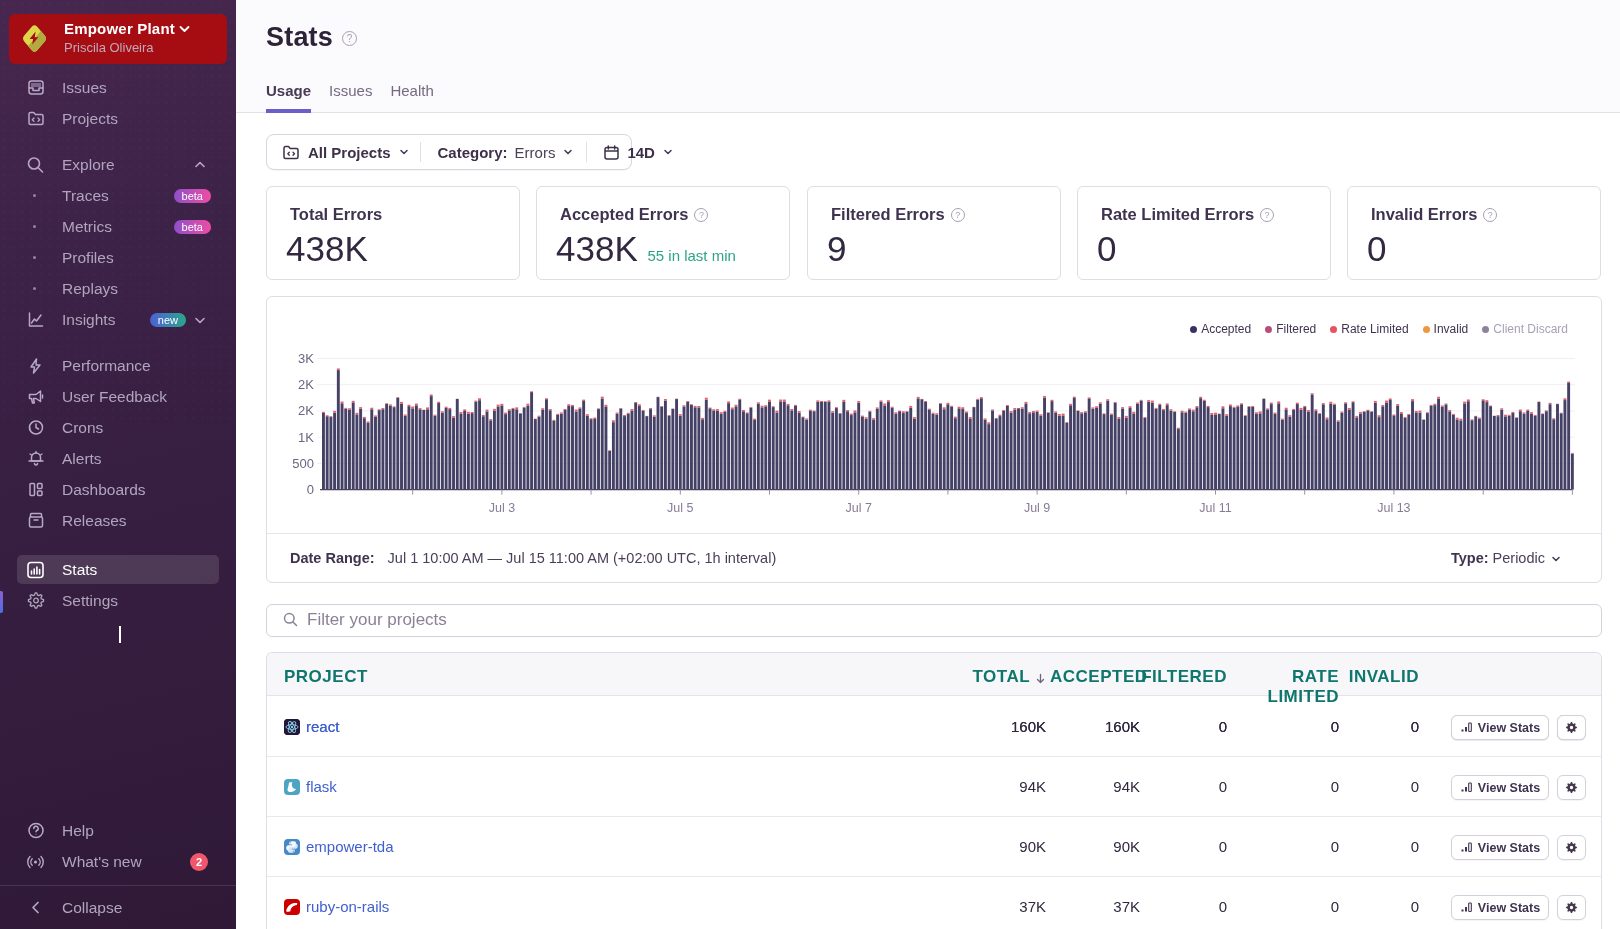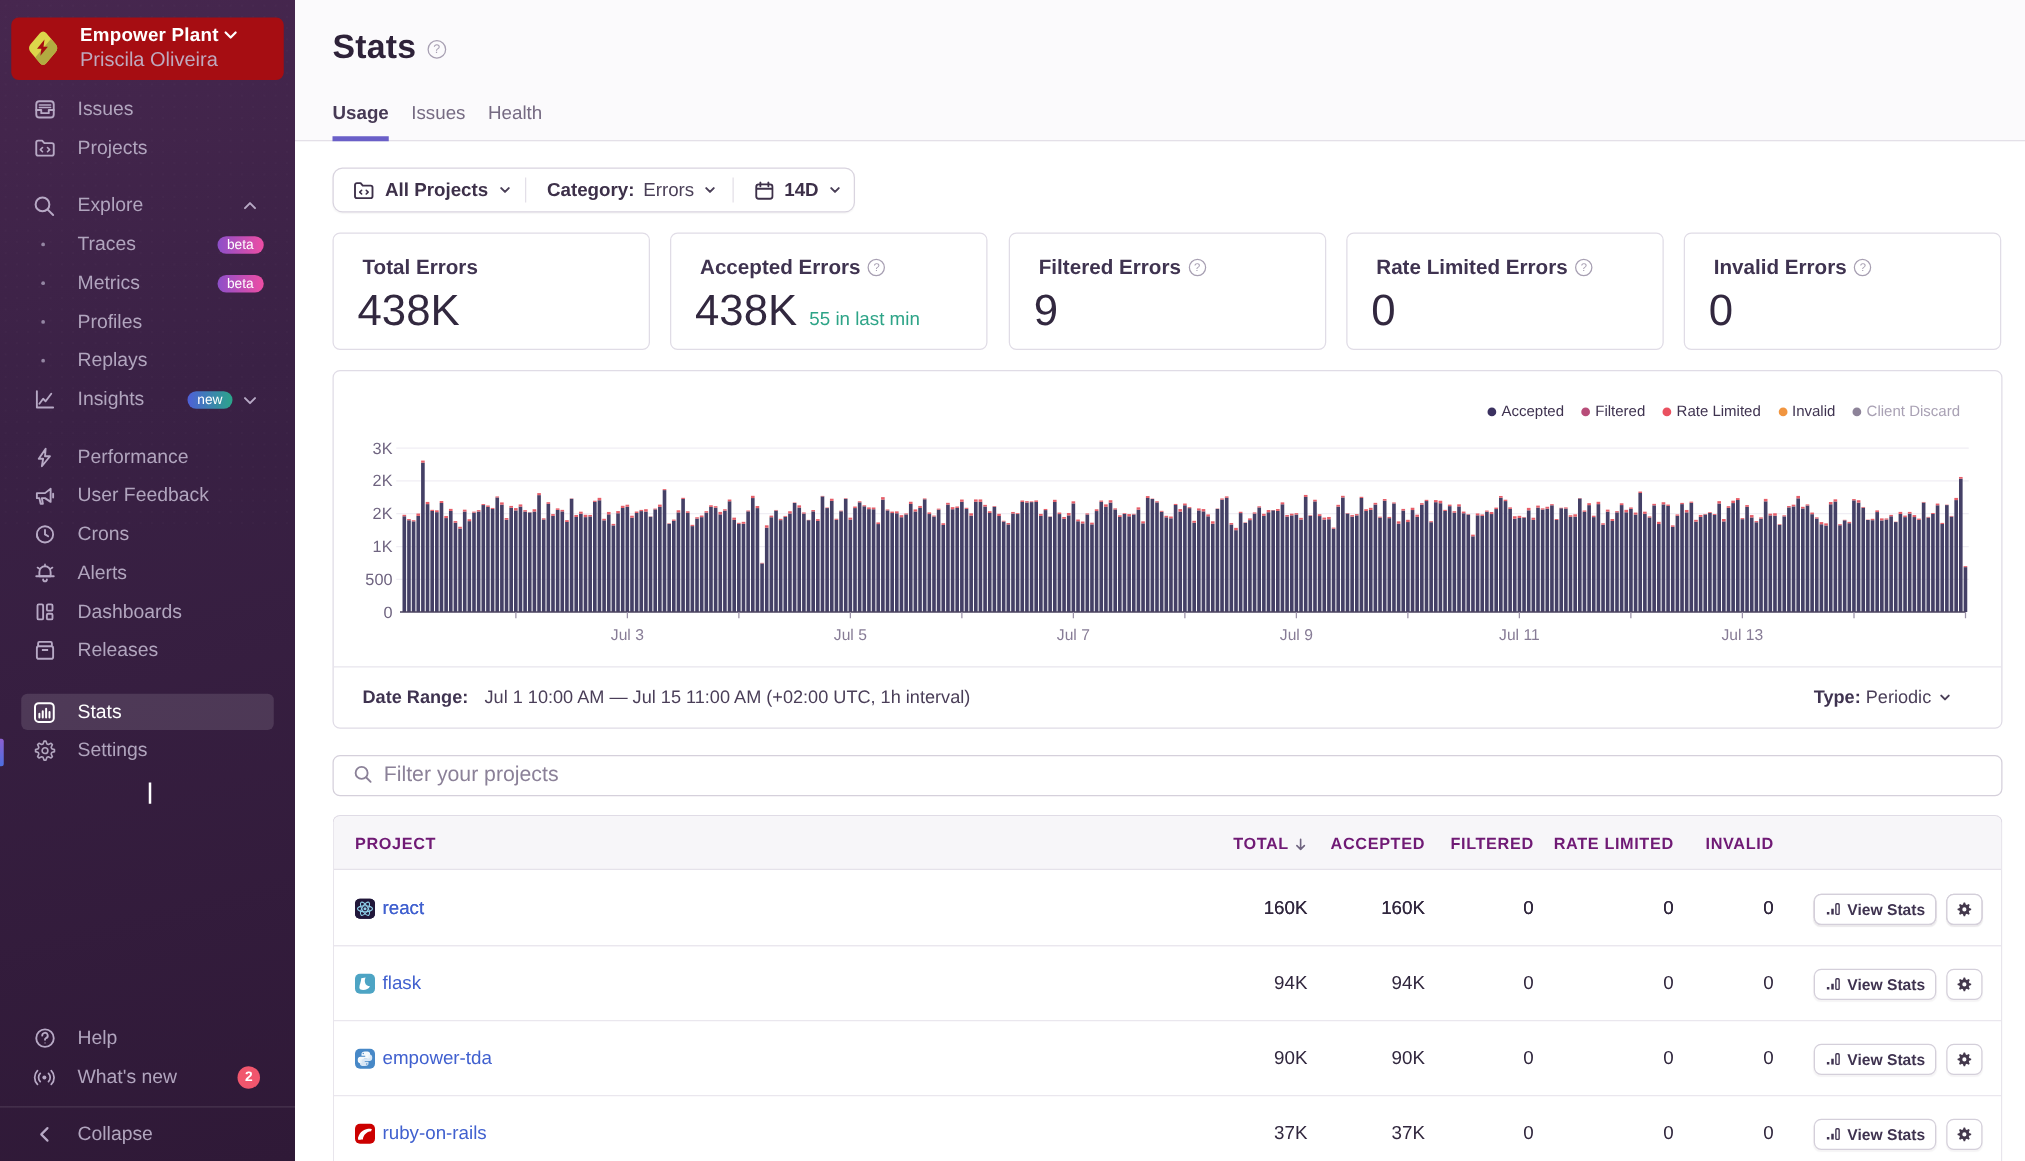--- a/index.html
+++ b/index.html
@@ -9,21 +9,21 @@
 
 #sidebar { position:absolute; left:0; top:0; width:236px; height:929px;
   background:linear-gradient(166deg,#47274f 0%,#3a2145 35%,#2f1937 100%); }
 #sidebar .dots { position:absolute; inset:0;
   background-image:radial-gradient(rgba(255,255,255,0.14) 1px, transparent 1.2px);
   background-size:9px 9px; opacity:.13; }
 .orgbox { position:absolute; left:9px; top:14px; width:218px; height:50px; background:#a60d12; border-radius:6px; }
 .orgbox .logo { position:absolute; left:12px; top:9px; width:27px; height:31px; }
 .orgname { position:absolute; left:55px; top:6px; font-size:15px; font-weight:700; color:#fff; letter-spacing:.2px; }
 .orgname svg { vertical-align:1px; margin-left:4px; }
-.orgsub { position:absolute; left:55px; top:26px; font-size:16px; color:#bfa9bd; }
+.orgsub { position:absolute; left:55px; top:26px; font-size:13px; color:#bfa9bd; }
 .nav { position:absolute; left:0; top:72px; width:236px; }
 .nav-item { position:relative; height:31px; line-height:31px; color:#b1a5be; font-size:15.5px; }
 .nav-item .ic { position:absolute; left:26px; top:50%; transform:translateY(-50%); width:19px; height:19px; display:flex; align-items:center; justify-content:center; }
 .nav-item .lbl { position:absolute; left:62px; top:0; }
 .nav-item .dot { position:absolute; left:33px; top:14px; width:3px; height:3px; border-radius:50%; background:#9486a3; }
 .nav-item .pill { position:absolute; top:8.5px; height:14px; line-height:14px; border-radius:7px; font-size:11px; color:#fff; padding:0 8px; }
 .pill.beta { right:25px; background:linear-gradient(90deg,#8d4fc9,#ee4da4); }
 .pill.new  { right:50px; background:linear-gradient(90deg,#4e60d8,#2ba58a); }
 .nav-item .chev { position:absolute; right:31px; top:12px; line-height:0; }
 .nav-gap { height:15px; }
@@ -38,21 +38,21 @@
 
 #main { position:absolute; left:236px; top:0; width:1384px; height:929px; background:#fff; }
 #header { position:absolute; left:0; top:0; width:1384px; height:113px; background:#fbfafc; border-bottom:1px solid #e4e0e8; }
 h1.title { position:absolute; left:30px; top:22px; font-size:27px; font-weight:700; color:#2e2239; letter-spacing:.2px; }
 .qcirc { display:inline-block; width:15px; height:15px; border:1px solid #a79fb2; border-radius:50%; color:#a79fb2; font-size:10px; font-weight:400; text-align:center; line-height:14px; vertical-align:4px; margin-left:9px; }
 .tabs { position:absolute; left:30px; top:82px; }
 .tab { display:inline-block; font-size:15px; color:#756a82; margin-right:18px; padding-bottom:10px; }
 .tab.active { color:#473a55; font-weight:700; border-bottom:4px solid #6a5fc8; }
 
 
-.filterbar { position:absolute; left:30px; top:134px; width:418px; height:36px; background:#fff; border:1px solid #d9d4df; border-radius:8px; box-shadow:0 1px 1px rgba(50,40,60,0.04); display:flex; align-items:center; }
+.filterbar { position:absolute; left:30px; top:134px; width:366px; height:36px; background:#fff; border:1px solid #d9d4df; border-radius:8px; box-shadow:0 1px 1px rgba(50,40,60,0.04); display:flex; align-items:center; }
 .fseg { display:flex; align-items:center; height:100%; padding:0 14px; white-space:nowrap; }
 .fdiv { width:1px; height:20px; background:#e3dfe8; flex:none; }
 .fseg b { color:#3d3049; font-size:15px; font-weight:700; }
 .fseg .reg { color:#4a3f57; font-size:15px; }
 .chevron { width:10px; height:10px; margin-left:8px; }
 
 
 .card { position:absolute; top:186px; height:94px; width:254px; background:#fff; border:1px solid #e0dce6; border-radius:6px; }
 .card .ct { position:absolute; left:23px; top:18px; font-size:16.5px; font-weight:700; color:#3f3350; }
 .card .ct .qcirc { vertical-align:2px; margin-left:6px; width:14px; height:14px; line-height:13px; font-size:9px; }
@@ -71,21 +71,21 @@
 .cf-right b { color:#3f3350; font-weight:700;margin-left:36px; }
 
 
 .search { position:absolute; left:30px; top:604px; width:1336px; height:33px; border:1px solid #d5d0db; border-radius:6px; background:#fff; }
 .search .ph { position:absolute; left:40px; top:5px; font-size:17px; color:#8b8198; }
 .search svg { position:absolute; left:16px; top:7px; }
 
 
 .tblpanel { position:absolute; left:30px; top:652px; width:1336px; height:277px; background:#fff; border:1px solid #e0dce6; border-radius:6px 6px 0 0; border-bottom:none; overflow:hidden; }
 .thead { position:absolute; left:0; top:0; width:1334px; height:43px; background:#f7f6f9; border-bottom:1px solid #e5e2ea; }
-.th { position:absolute; top:14px; font-size:13px; font-weight:700; color:#701a75; letter-spacing:.5px; }
+.th { position:absolute; top:14px; font-size:17px; font-weight:700; color:#0f766e; letter-spacing:.5px; }
 .trow { position:absolute; left:0; width:1334px; height:60px; border-bottom:1px solid #eae7ee; }
 .picon { position:absolute; left:17px; top:22px; width:16px; height:16px; border-radius:4px; }
 .pname { position:absolute; left:39px; top:21px; font-size:15px; color:#4060cf; }
 .tnum { position:absolute; top:21px; font-size:15px; color:#31273e; text-align:right; }
 .btn-vs { position:absolute; left:1184px; top:18px; width:98px; height:25px; border:1px solid #d4cfda; border-radius:6px; background:#fff; box-shadow:0 1px 1px rgba(50,40,60,0.05); font-size:12.5px; font-weight:700; color:#3f3350; display:flex; align-items:center; justify-content:center; }
 .btn-vs svg { margin-right:5px; }
 .btn-gear { position:absolute; left:1290px; top:18px; width:29px; height:25px; border:1px solid #d4cfda; border-radius:6px; background:#fff; box-shadow:0 1px 1px rgba(50,40,60,0.05); display:flex; align-items:center; justify-content:center; }
 </style>
 </head>
 <body>

